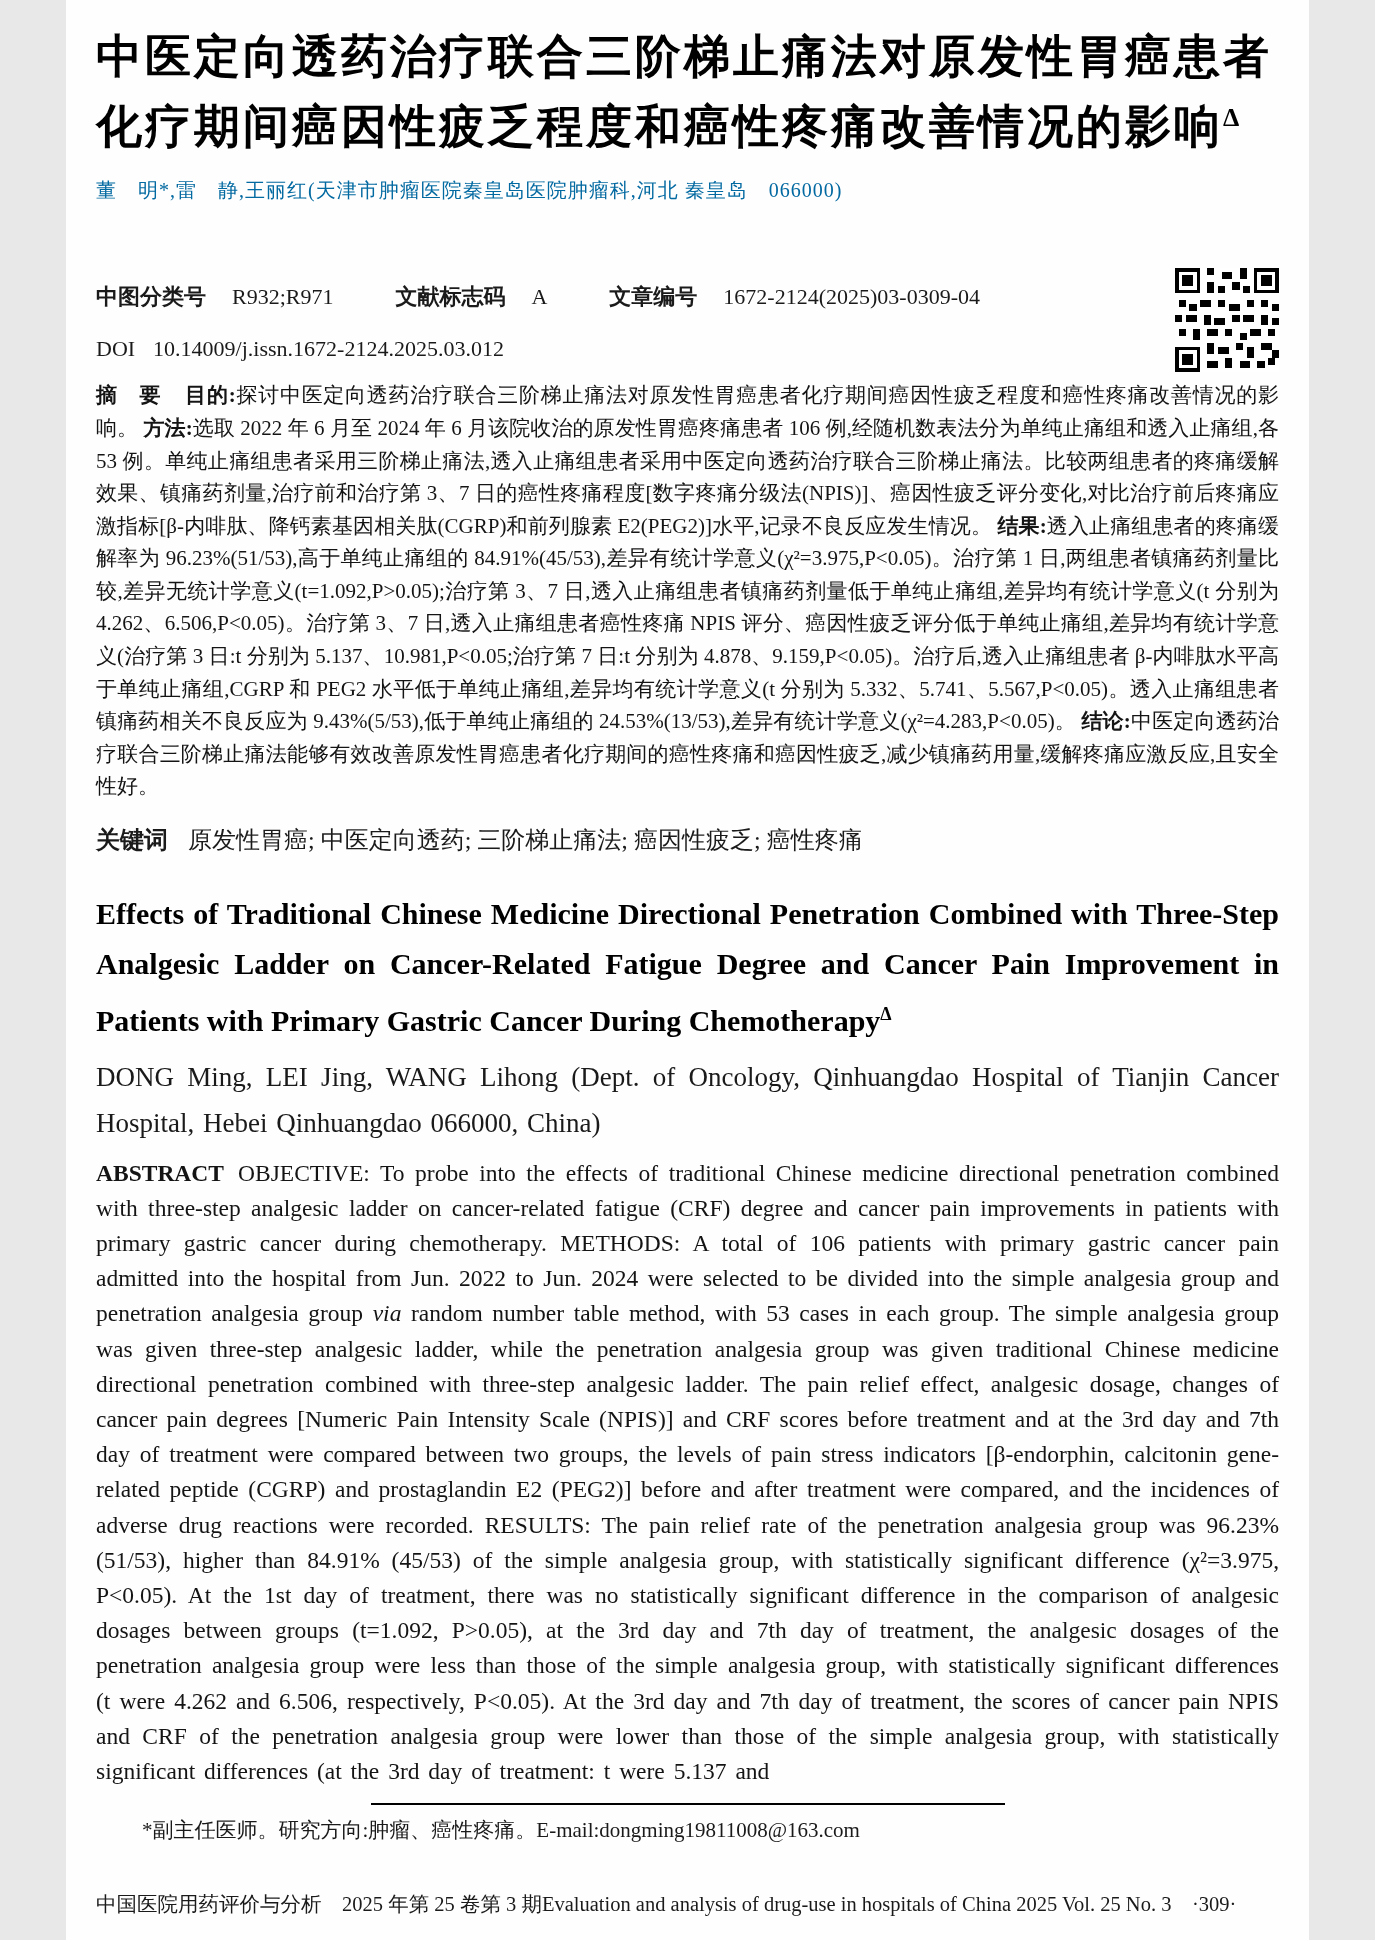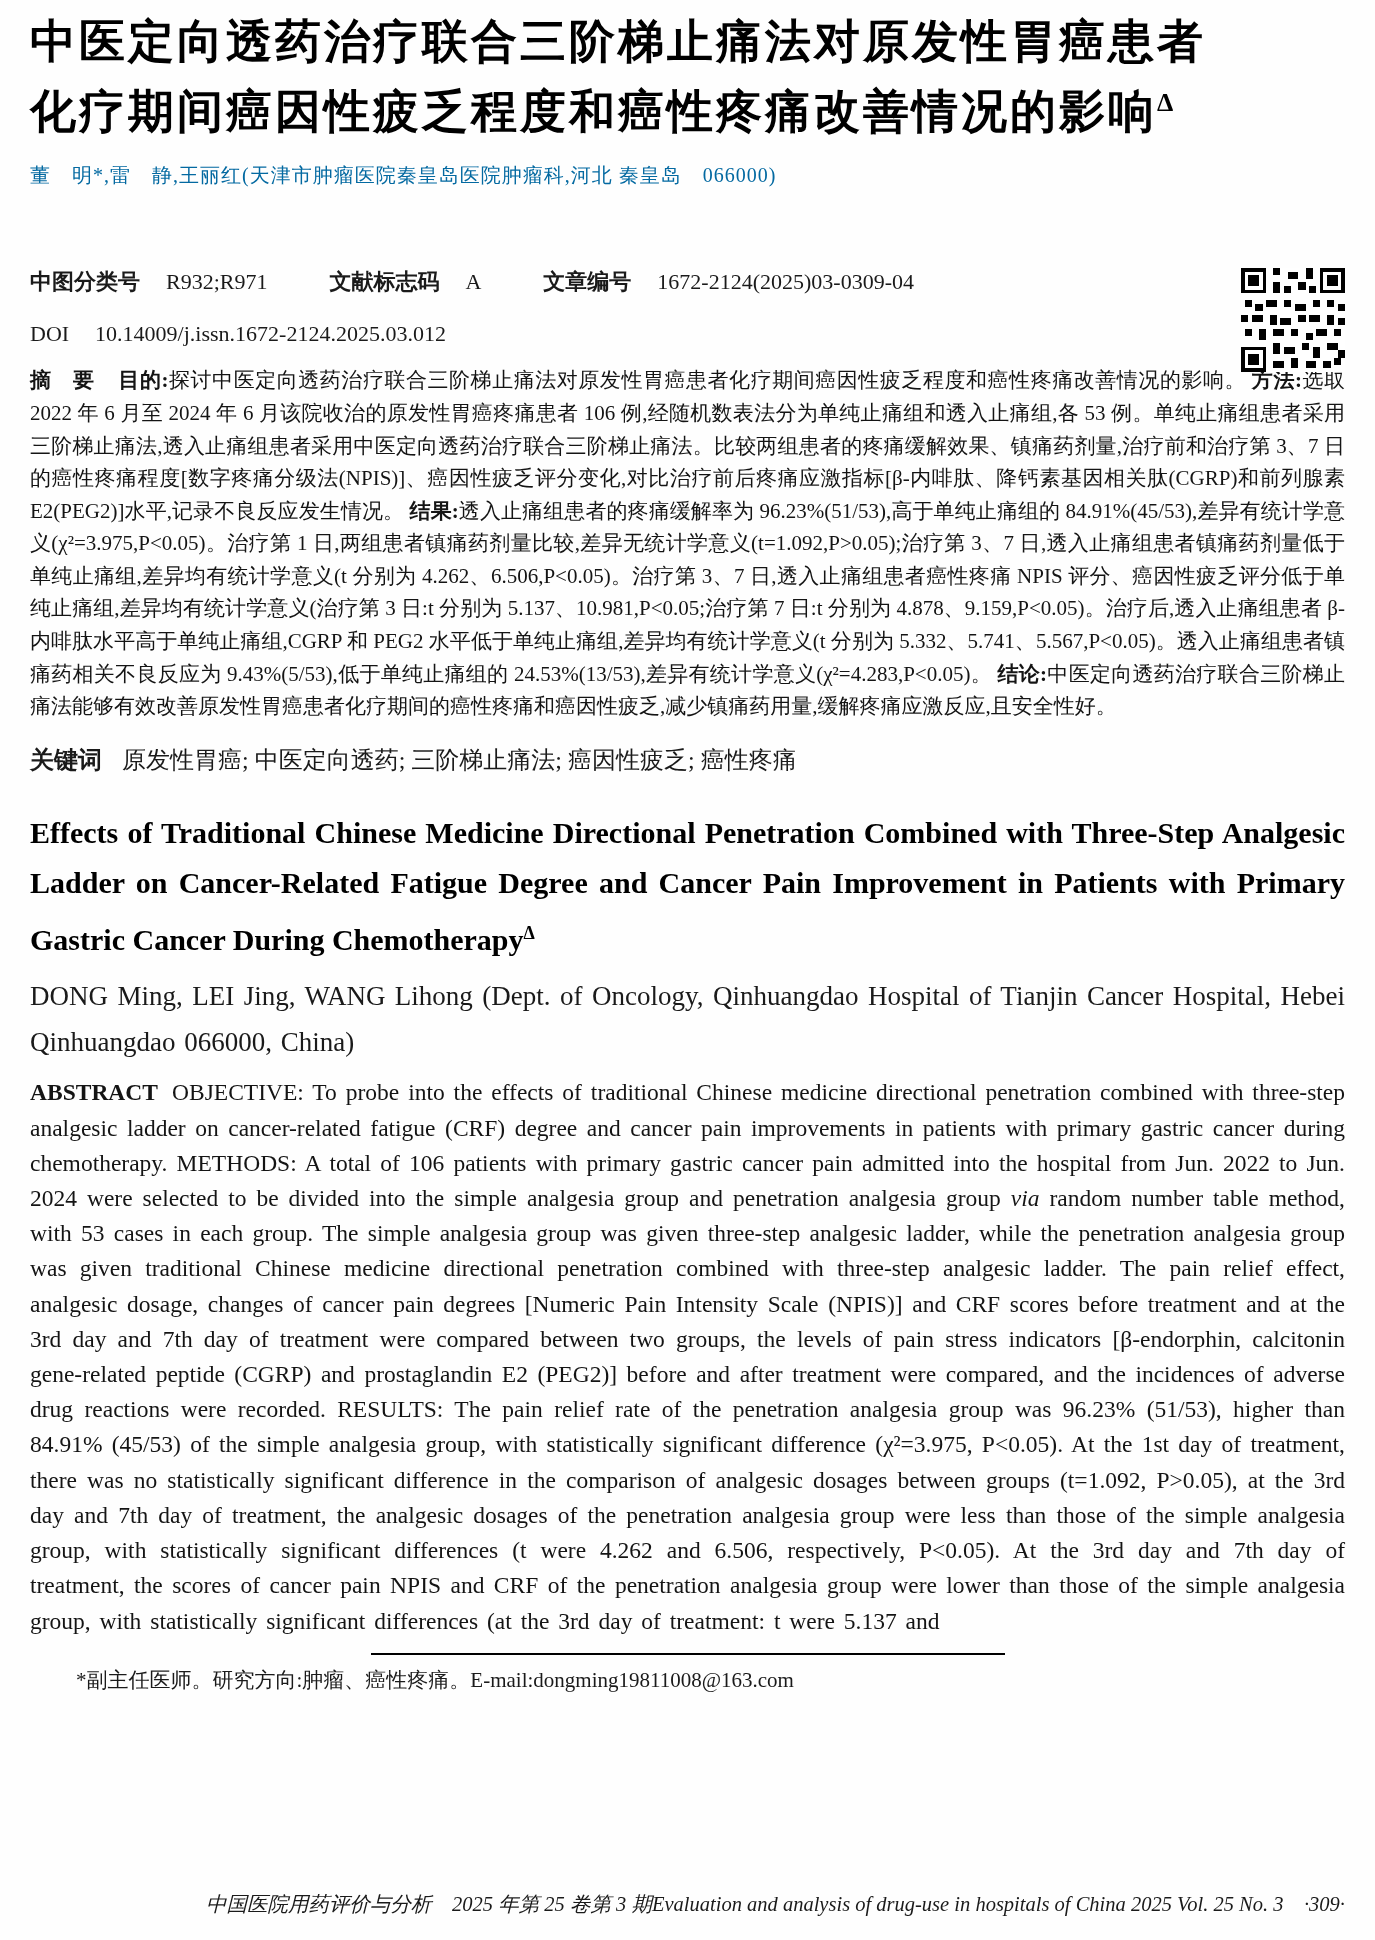--- a/index.html
+++ b/index.html
@@ -1,22 +1,22 @@
 <!DOCTYPE html>
 <html><head>
 <meta charset="utf-8">
 <style>
   html,body{margin:0;padding:0;background:#e8e8e8;}
   .page{
     position:relative;
-    width:1375px;height:1940px;
+    width:1243px;height:1940px;
     margin:0 auto;
     background:#fefefe;
     box-sizing:border-box;
-    padding:11px 30px 0 30px;
+    padding:26px 30px 0 30px;
     overflow:hidden;
     color:#1a1a1a;
     font-family:"Liberation Serif","DejaVu Serif",serif;
   }
   .title-cn{
     margin:0;
     font-size:46px;
     line-height:61px;
     font-weight:bold;
     letter-spacing:3px;
@@ -28,21 +28,21 @@
     margin-top:20px;
     font-size:20px;
     letter-spacing:1px;
     color:#0369a1;
   }
   .meta-block{margin-top:78px;font-size:22px;}
   .meta-line{display:flex;align-items:baseline;}
   .meta-pair{margin-right:62px;white-space:nowrap;}
   .meta-pair b{font-family:"Liberation Sans","DejaVu Sans",sans-serif;font-weight:bold;margin-right:26px;}
   .doi-line{margin-top:24px;font-size:22px;}
-  .doi-line .doi-label{margin-right:26px;text-align:center;}
+  .doi-line .doi-label{margin-right:18px;text-align:center;}
   .qr{position:absolute;top:268px;right:30px;width:104px;height:104px;}
   .abstract-cn{
     margin-top:17px;
     font-size:21px;
     line-height:32.6px;
     text-align:justify;
     color:#141414;
   }
   .abstract-cn .abs-label{font-family:"Liberation Sans","DejaVu Sans",sans-serif;font-weight:bold;margin-right:18px;}
   .abstract-cn b{font-weight:bold;}
@@ -84,25 +84,24 @@
     border-top:2.5px solid #000;
   }
   .footnotes{
     margin-top:8px;
     padding-left:46px;
     font-size:21px;
     line-height:34px;
   }
   .page-footer{
     position:absolute;
-    left:30px;right:30px;bottom:22px;
+    left:30px;right:48px;bottom:22px;
     display:flex;
-    justify-content:flex-end;
+    justify-content:flex-start;
     font-size:20.5px;
-    font-style:italic;
   }
   .qr svg{display:block;width:100%;height:100%;}
 </style>
 </head>
 <body>
 
 <div class="page">
 
   <h1 class="title-cn">
     <span>中医定向透药治疗联合三阶梯止痛法对原发性胃癌患者</span><br>

